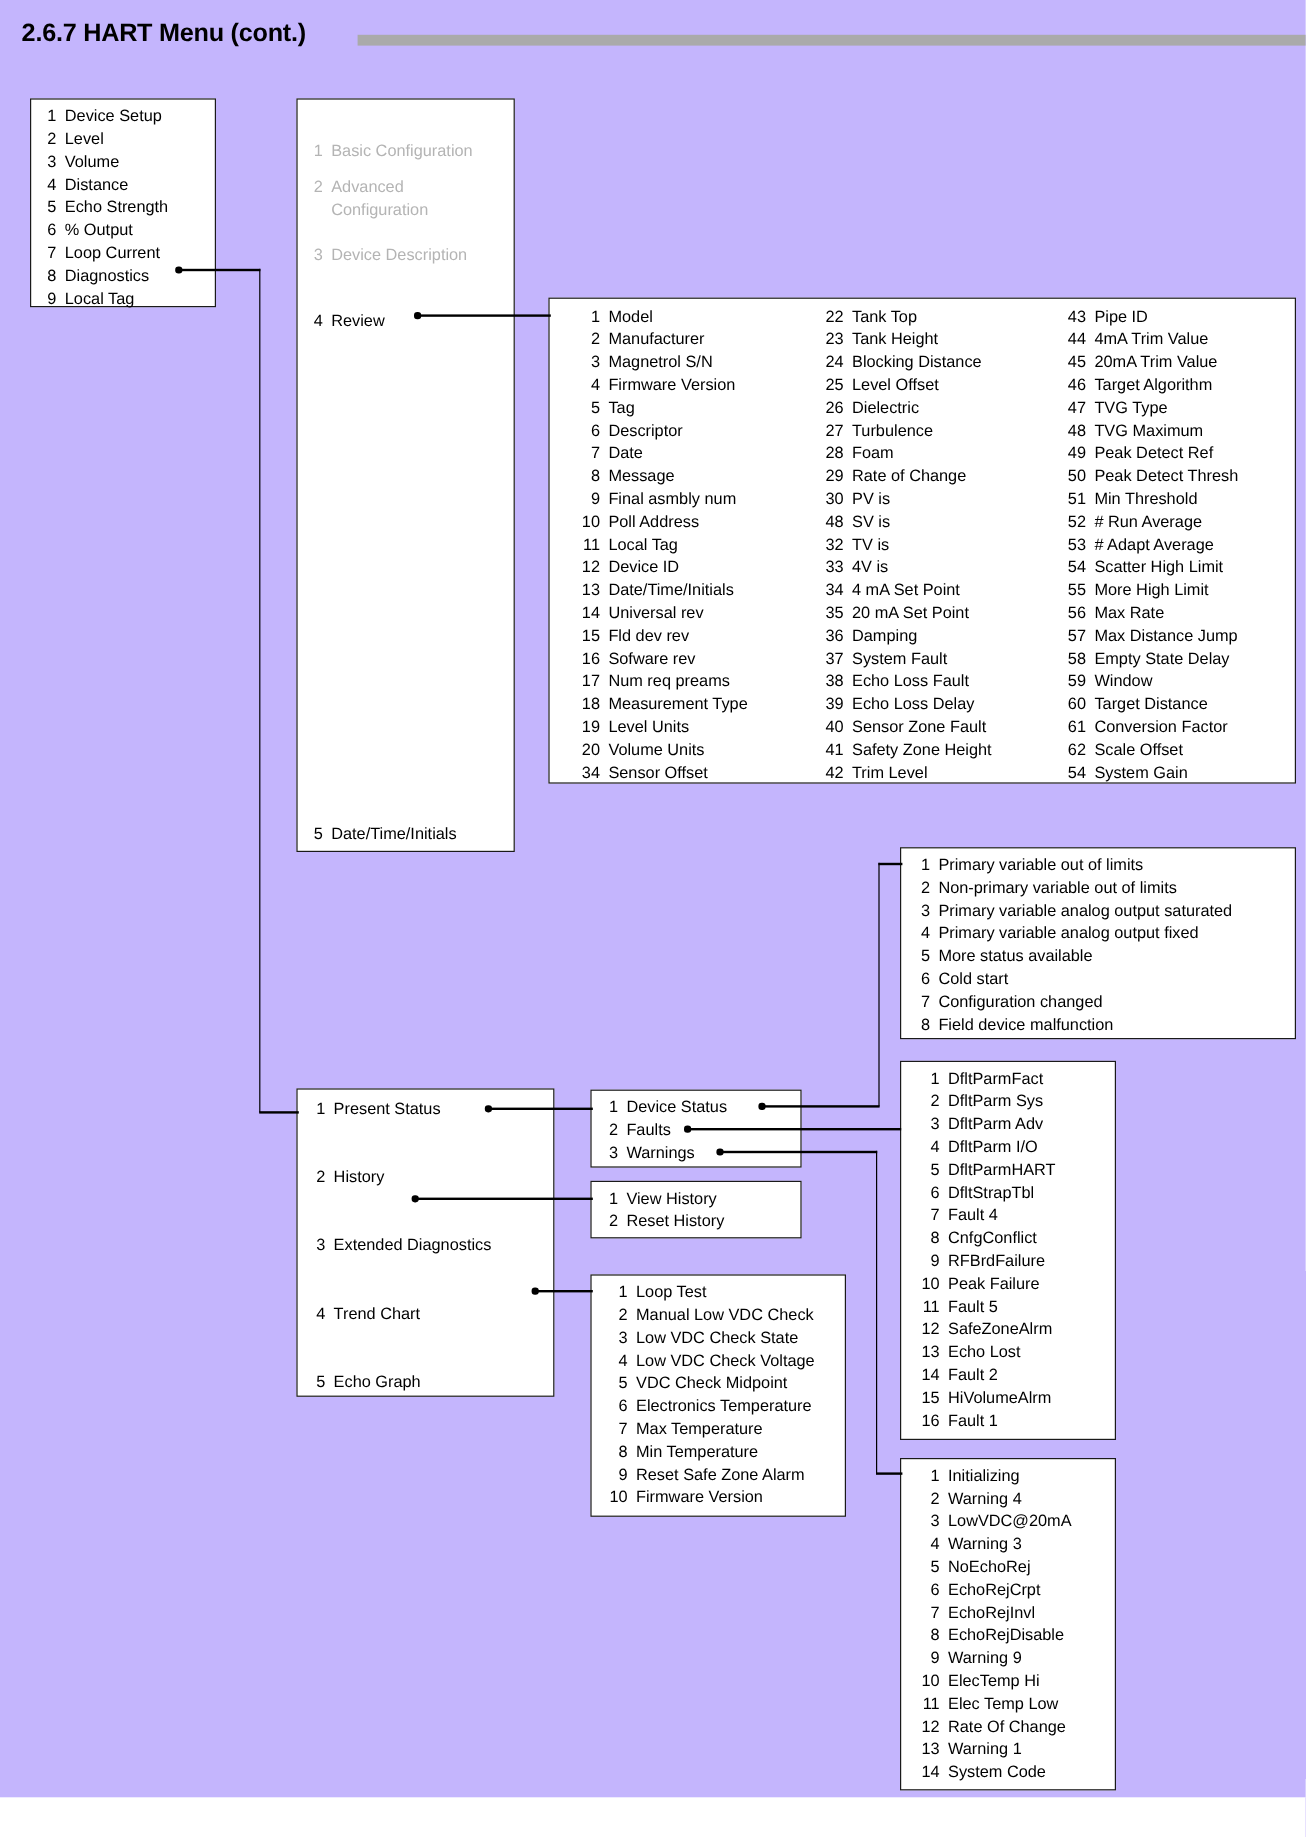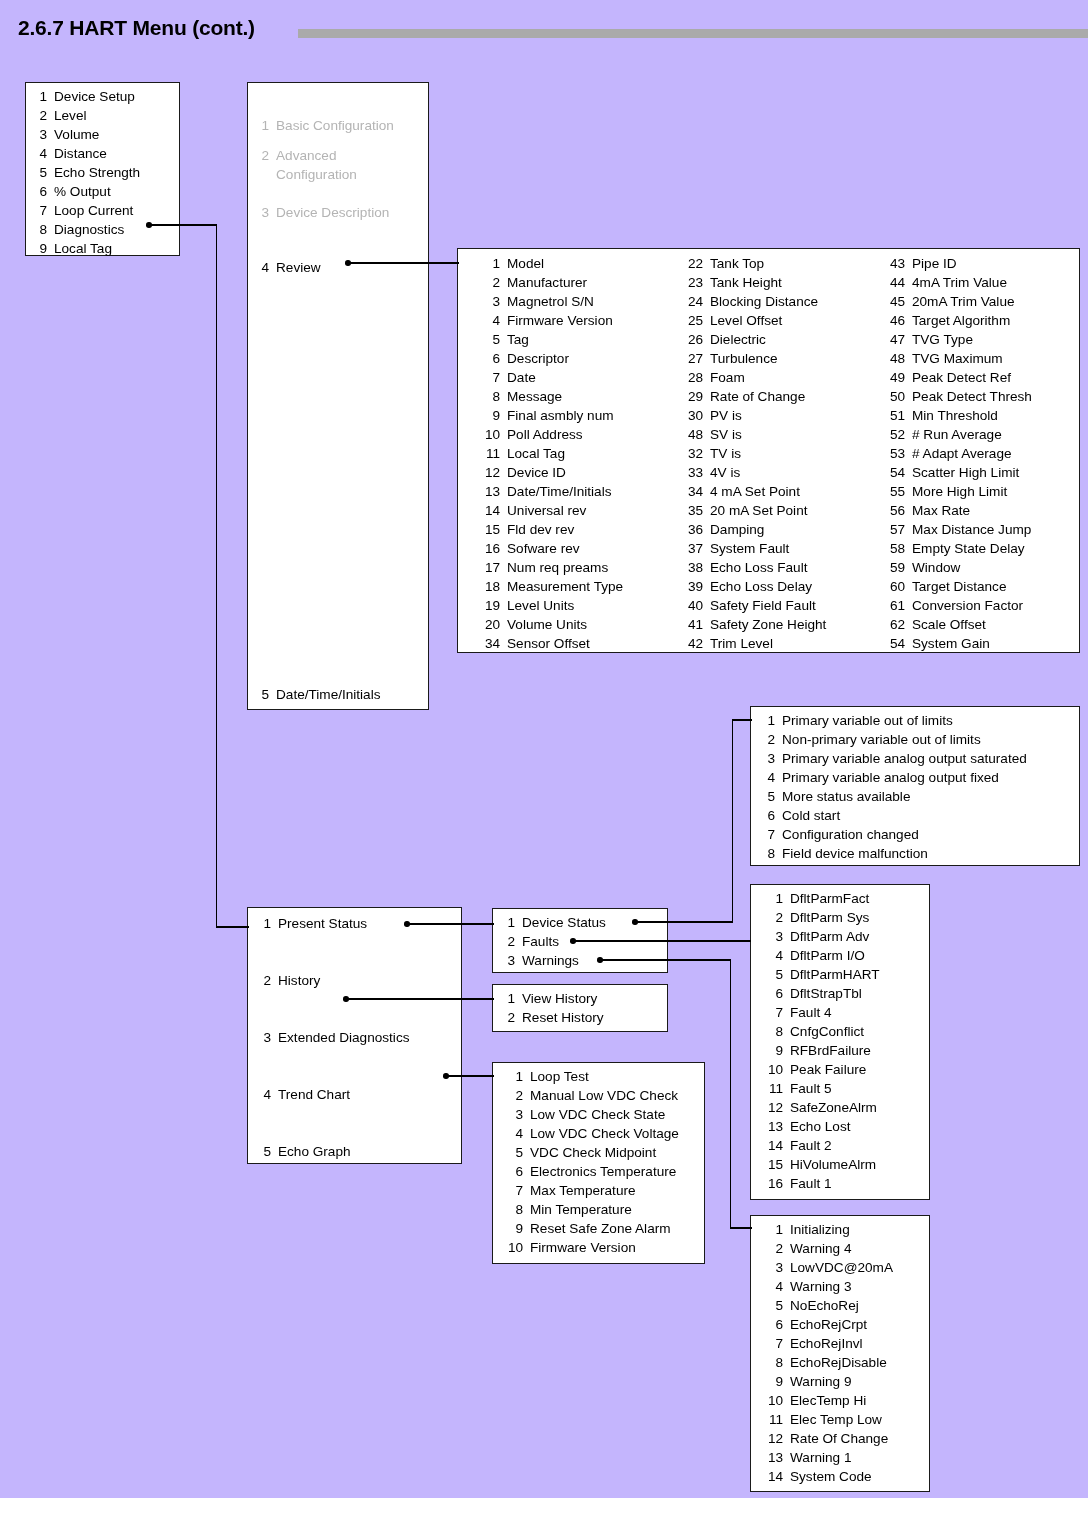--- a/index.html
+++ b/index.html
@@ -358,21 +358,21 @@
         <div class="row">
           <span class="num">38</span>
           <span class="lbl">Echo Loss Fault</span>
         </div>
         <div class="row">
           <span class="num">39</span>
           <span class="lbl">Echo Loss Delay</span>
         </div>
         <div class="row">
           <span class="num">40</span>
-          <span class="lbl">Safety Field Fault</span>
+          <span class="lbl">Sensor Zone Fault</span>
         </div>
         <div class="row">
           <span class="num">41</span>
           <span class="lbl">Safety Zone Height</span>
         </div>
         <div class="row">
           <span class="num">42</span>
           <span class="lbl">Trim Level</span>
         </div>
       </div>

